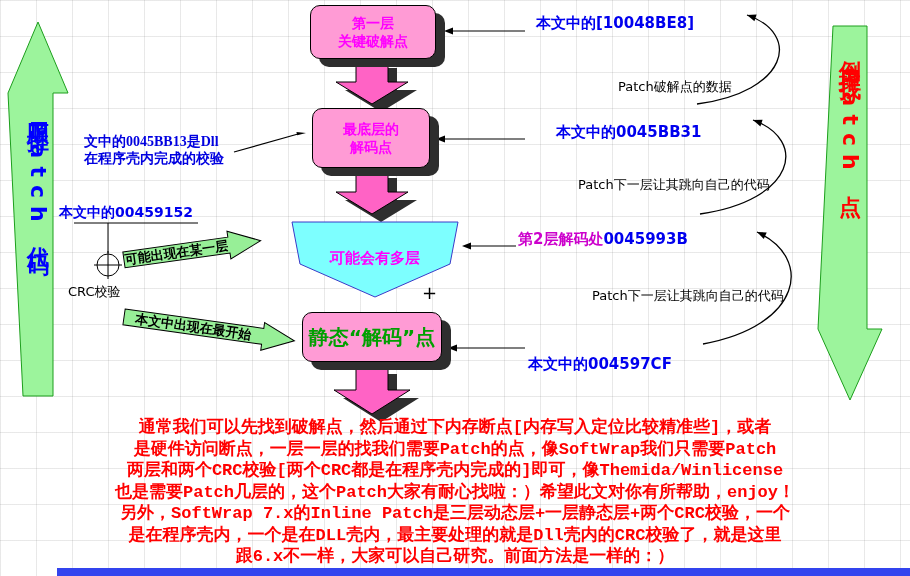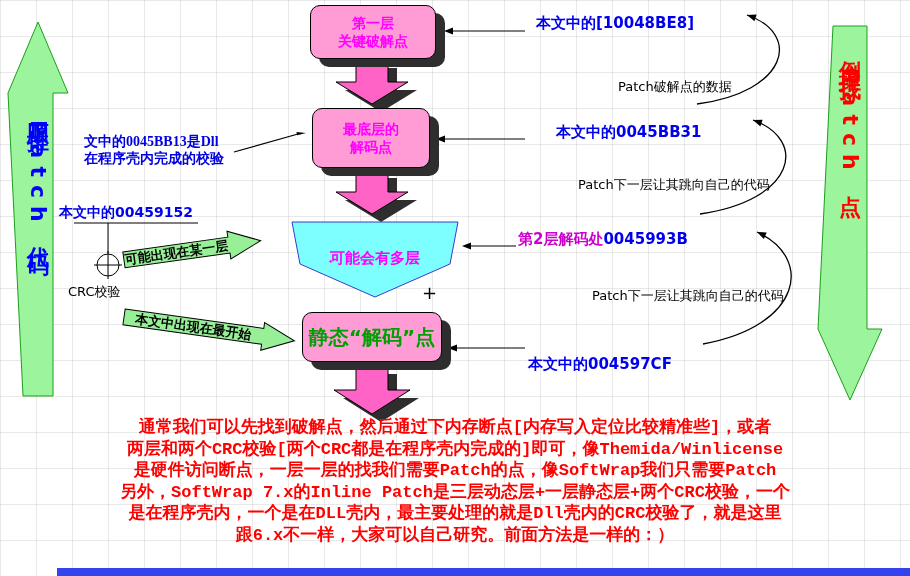--- a/index.html
+++ b/index.html
@@ -138,22 +138,23 @@
   <div class="blue-label" style="left:556px;top:123px;">本文中的0045BB31</div>
   <div class="black-note" style="left:578px;top:176px;">Patch下一层让其跳向自己的代码</div>
   <div class="blue-label" style="left:518px;top:230px;">
     <span class="magenta-bold">第2层解码处</span><span>0045993B</span>
   </div>
   <div class="black-note" style="left:592px;top:287px;">Patch下一层让其跳向自己的代码</div>
   <div class="blue-label" style="left:528px;top:332px;margin-top:23px;">本文中的004597CF</div>
 
   <div class="para">
     <div>通常我们可以先找到破解点，然后通过下内存断点[内存写入定位比较精准些]，或者</div>
+    <div>是硬件访问断点，一层一层的找我们需要Patch的点，像SoftWrap我们只需要Patch</div>
     <div>两层和两个CRC校验[两个CRC都是在程序壳内完成的]即可，像Themida/Winlicense</div>
-    <div>是硬件访问断点，一层一层的找我们需要Patch的点，像SoftWrap我们只需要Patch</div>
+    <div>也是需要Patch几层的，这个Patch大家有耐心找啦：）希望此文对你有所帮助，enjoy！</div>
     <div>另外，SoftWrap 7.x的Inline Patch是三层动态层+一层静态层+两个CRC校验，一个</div>
     <div>是在程序壳内，一个是在DLL壳内，最主要处理的就是Dll壳内的CRC校验了，就是这里</div>
     <div>跟6.x不一样，大家可以自己研究。前面方法是一样的：）</div>
   </div>
 
   <div class="bottom-strip"></div>
 
 </div>
 
 </body></html>

